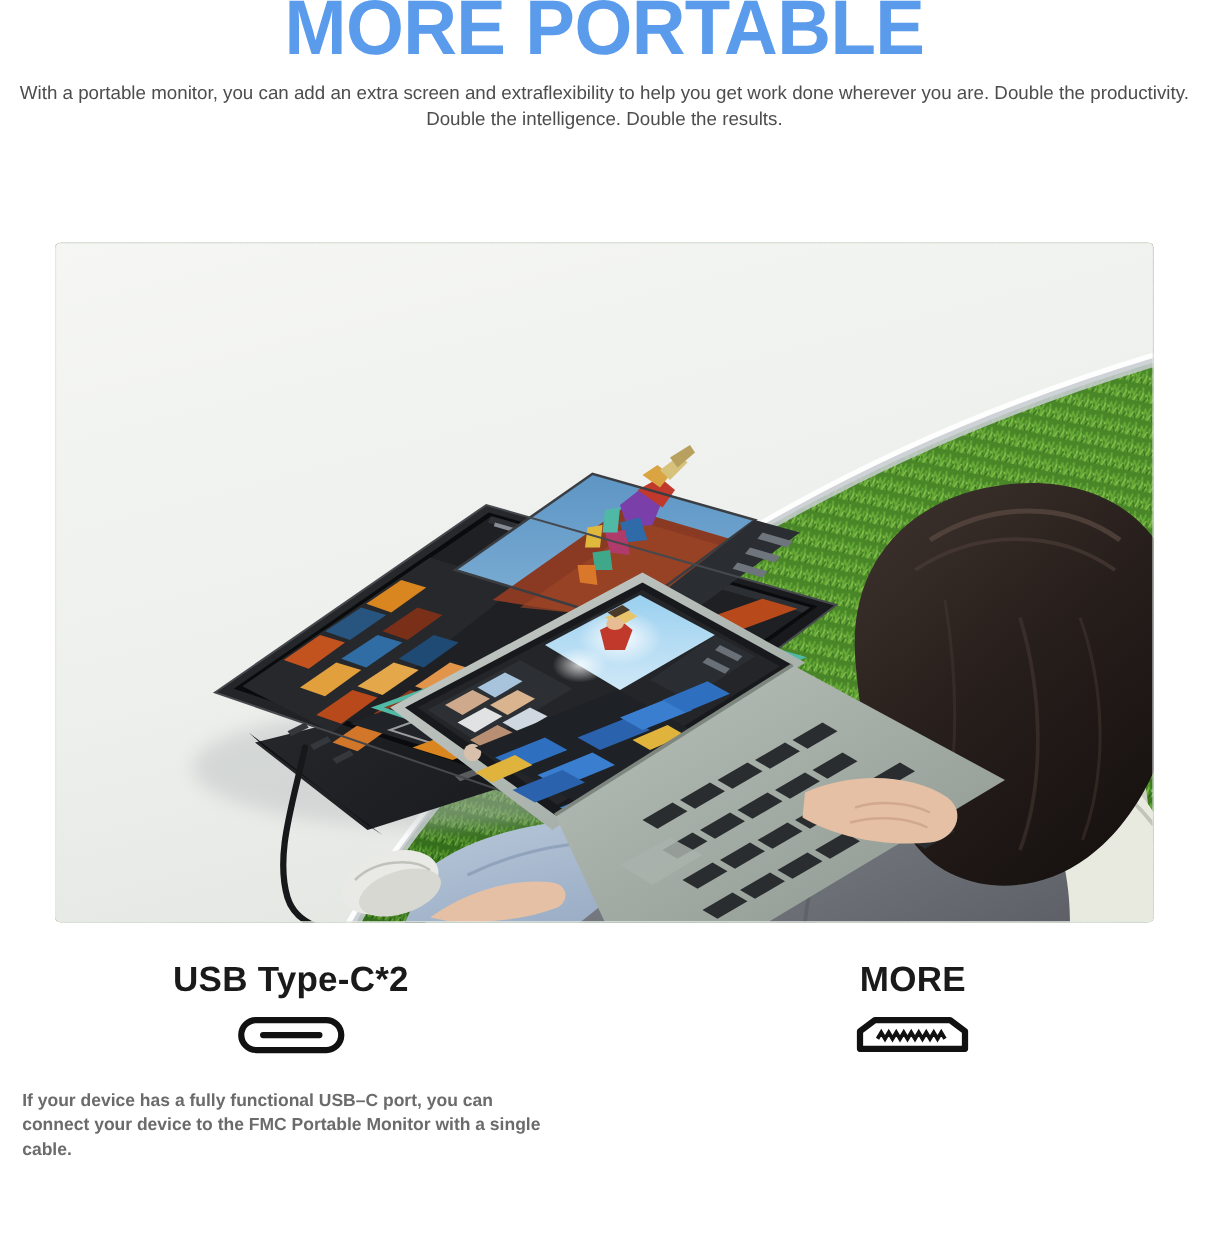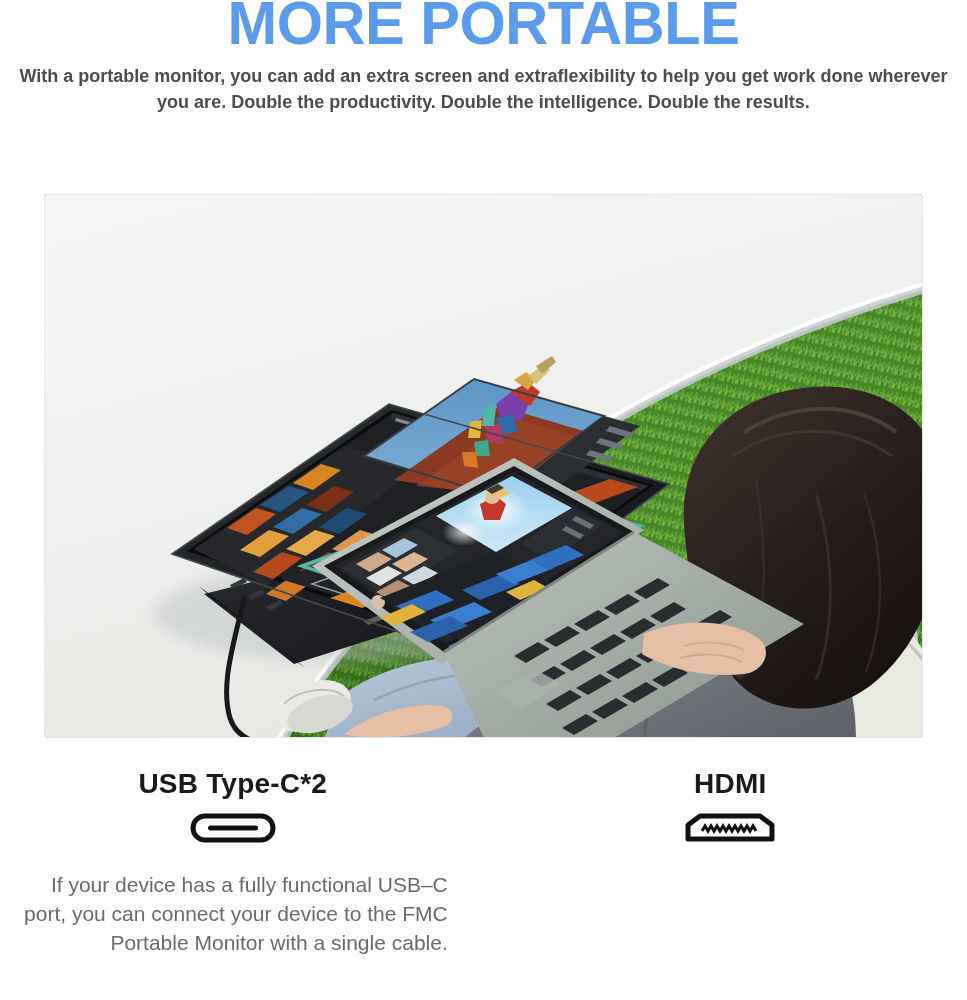--- a/index.html
+++ b/index.html
@@ -22,24 +22,24 @@
     font-size:62px;
     letter-spacing:-0.5px;
     color:#5a9bec;
     line-height:1.0;
     transform:scaleX(0.96);
     white-space:nowrap;
   }
   .subtitle{
     position:absolute;left:0;top:64px;width:967px;
     text-align:center;
-    font-size:18px;
+    font-size:15px;
     line-height:1.42;
     color:#4d4d4d;
-    font-weight:700;
+    font-weight:400;
     padding:0 2px;
     box-sizing:border-box;
   }
 
   
   .photo{
     position:absolute;left:44px;top:194px;
     width:879px;height:544px;
     border-radius:5px;
     overflow:hidden;
@@ -65,25 +65,25 @@
     line-height:1;
     margin-top:8px;
   }
   .port-icon{
     margin-top:13px;
     height:34px;
     display:flex;align-items:center;justify-content:center;
   }
   .port-desc{
     margin-top:26px;
-    font-size:21px;
+    font-size:14px;
     line-height:1.38;
     color:#6b6b6b;
-    text-align:right;
-    font-weight:400;
+    text-align:left;
+    font-weight:700;
     max-width:430px;
   }
   .col-left .port-title{margin-left:-18px;}
   .col-left .port-icon{margin-left:-18px;}
   .col-left .port-desc{margin-left:-18px;}
   .col-right .port-title{margin-left:10px;}
   .col-right .port-icon{margin-left:10px;}
   .col-right .port-desc{margin-left:10px;max-width:440px;}
 </style>
 </head>
@@ -419,21 +419,21 @@
       <div class="port-icon">
         <svg width="90" height="34" viewBox="0 0 90 34">
           <rect x="5" y="5" width="80" height="24" rx="12" ry="12" fill="none" stroke="#111111" stroke-width="5"></rect>
           <rect x="20" y="14.5" width="50" height="5" rx="2.5" ry="2.5" fill="#111111"></rect>
         </svg>
       </div>
       <div class="port-desc">If your device has a fully functional USB–C port, you can connect your device to the FMC Portable Monitor with a single cable.</div>
     </div>
 
     <div class="port-col col-right">
-      <div class="port-title">HDMI</div>
+      <div class="port-title">MORE</div>
       <div class="port-icon">
         <svg width="96" height="34" viewBox="0 0 96 34">
           <path d="M6 28 L6 14 L18 5 L78 5 L90 14 L90 28 Z" fill="none" stroke="#111111" stroke-width="5" stroke-linejoin="round"></path>
           <path d="M20 20 l3 -5 l3 5 l3 -5 l3 5 l3 -5 l3 5 l3 -5 l3 5 l3 -5 l3 5 l3 -5 l3 5 l3 -5 l3 5 l3 -5 l3 5 l3 -5 l3 5" fill="none" stroke="#111111" stroke-width="3" stroke-linejoin="miter" stroke-linecap="butt"></path>
         </svg>
       </div>
     </div>
 
   </div>
 

